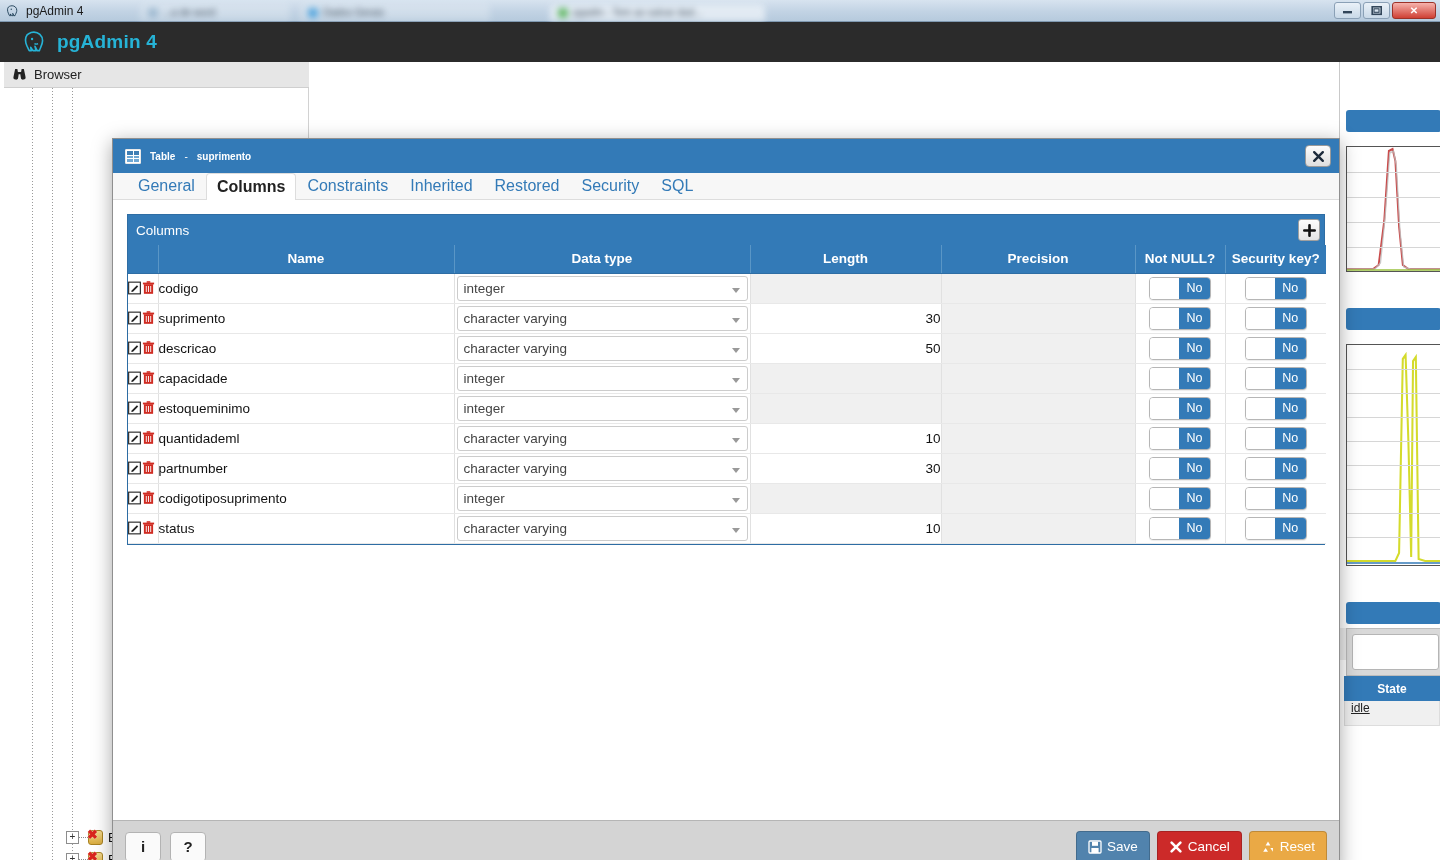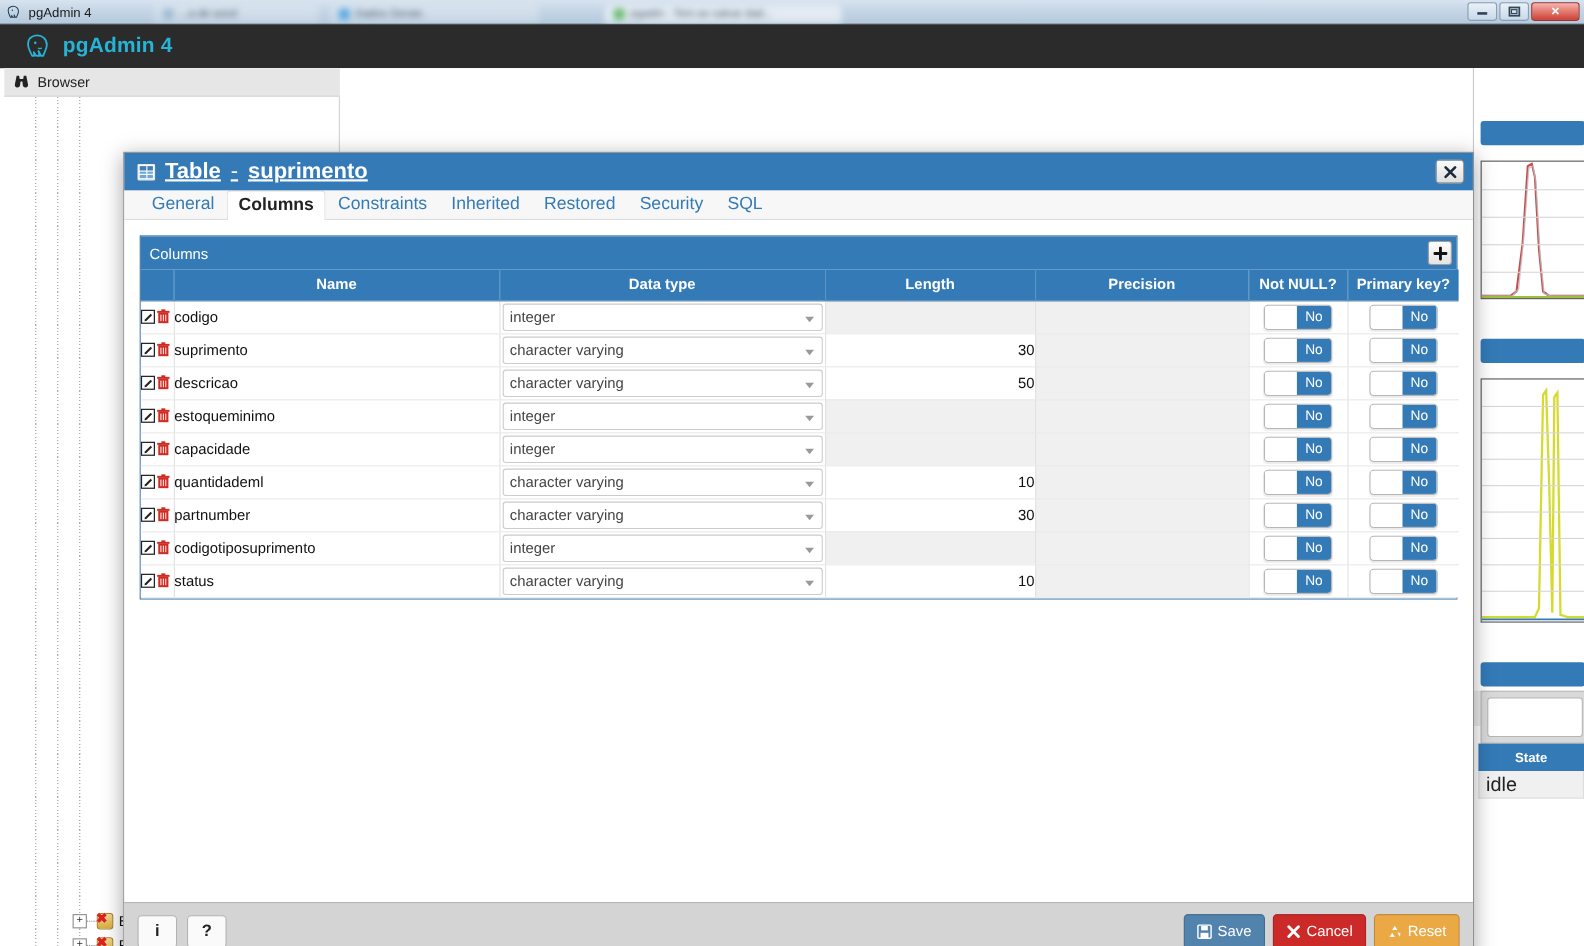--- a/index.html
+++ b/index.html
@@ -140,36 +140,36 @@
     width: 100%; height: 100%; background: #fff; border: 1px solid #b5b5b5; border-radius: 3px;
   }
   .dash-th {
     position: absolute; left: 4px; width: 96px; height: 25px;
     background: #337ab7; color: #fff; font-size: 12px; font-weight: bold;
     display: flex; align-items: center; justify-content: center;
   }
   .dash-td {
     position: absolute; left: 4px; width: 96px; height: 25px;
     background: #f0f0f0; border: 1px solid #ddd; border-top: none;
-    font-size: 18px; color: #222; display: flex; align-items: center; padding-left: 6px;
+    font-size: 12px; color: #222; display: flex; padding-left: 6px; text-decoration: underline;
   }
 
   
   .modal {
     position: absolute; left: 108px; top: 76px; width: 1228px; height: 735px;
     background: #f7f7f7; border: 1px solid #8f8f8f;
     box-shadow: 0 4px 18px rgba(0,0,0,.35);
     display: flex; flex-direction: column;
   }
   .modal-header {
     height: 34px; background: #337ab7; color: #fff;
     display: flex; align-items: center; padding: 0 6px 0 12px; flex: none;
     position: relative;
   }
-  .modal-title { font-size: 20px; display: flex; align-items: center; gap: 9px; text-decoration: underline; }
+  .modal-title { font-size: 10px; display: flex; align-items: center; gap: 9px; }
   .modal-title .t1 { font-weight: bold; }
   .modal-title .t2 { font-weight: bold; }
   .table-glyph {
     width: 16px; height: 15px; background: #fff; border: 1px solid #e9e9e9;
     display: grid; grid-template-columns: 1fr 1fr; grid-template-rows: 4px 1fr 1fr;
     gap: 1px; padding: 1px; border-radius: 1px;
   }
   .table-glyph i { background: #6fa8d4; display: block; }
   .table-glyph i:nth-child(1), .table-glyph i:nth-child(2) { background: #3f7fb5; }
   .modal-close {
@@ -460,21 +460,21 @@
                 <col style="width:101px">
             </colgroup>
             <thead>
               <tr>
                 <th></th>
                 <th>Name</th>
                 <th>Data type</th>
                 <th>Length</th>
                 <th>Precision</th>
                 <th>Not NULL?</th>
-                <th style="border-right:none">Primary key?</th>
+                <th style="border-right:none">Security key?</th>
               </tr>
             </thead>
             <tbody id="cols-body">
                 <tr>
                   <td class="c-act">
                     <span class="act-icons">
                       <svg class="icon-edit" viewBox="0 0 14 14">
                         <rect x="0.7" y="0.7" width="12.6" height="12.6" fill="none" stroke="#222" stroke-width="1.2"></rect>
                         <path d="M4 9.6 L9.6 4 L11 5.4 L5.4 11 L3.6 11.4 Z" fill="#222"></path>
                       </svg>
@@ -590,21 +590,21 @@
                         <path d="M4 9.6 L9.6 4 L11 5.4 L5.4 11 L3.6 11.4 Z" fill="#222"></path>
                       </svg>
                       <svg class="icon-del" viewBox="0 0 12 14">
                         <rect x="1.4" y="3.2" width="9.2" height="9.6" fill="#cf2b22"></rect>
                         <rect x="0.4" y="1.6" width="11.2" height="1.8" fill="#cf2b22"></rect>
                         <rect x="4.2" y="0.2" width="3.6" height="1.6" fill="#cf2b22"></rect>
                         <path d="M3.8 5 V11 M6 5 V11 M8.2 5 V11" stroke="#fff" stroke-width="0.9"></path>
                       </svg>
                     </span>
                   </td>
-                  <td class="c-name"><span>estoqueminimo</span></td>
+                  <td class="c-name"><span>capacidade</span></td>
                   <td>
                     <div class="dtype">
                       <span>integer</span>
                       <span class="dcar"></span>
                     </div>
                   </td>
                   <td class="c-len" style="background: rgb(240, 240, 240);"><span></span></td>
                   <td style="background: rgb(240, 240, 240);"><span></span></td>
                   <td>
                     <div class="toggle">
@@ -627,21 +627,21 @@
                         <path d="M4 9.6 L9.6 4 L11 5.4 L5.4 11 L3.6 11.4 Z" fill="#222"></path>
                       </svg>
                       <svg class="icon-del" viewBox="0 0 12 14">
                         <rect x="1.4" y="3.2" width="9.2" height="9.6" fill="#cf2b22"></rect>
                         <rect x="0.4" y="1.6" width="11.2" height="1.8" fill="#cf2b22"></rect>
                         <rect x="4.2" y="0.2" width="3.6" height="1.6" fill="#cf2b22"></rect>
                         <path d="M3.8 5 V11 M6 5 V11 M8.2 5 V11" stroke="#fff" stroke-width="0.9"></path>
                       </svg>
                     </span>
                   </td>
-                  <td class="c-name"><span>capacidade</span></td>
+                  <td class="c-name"><span>estoqueminimo</span></td>
                   <td>
                     <div class="dtype">
                       <span>integer</span>
                       <span class="dcar"></span>
                     </div>
                   </td>
                   <td class="c-len" style="background: rgb(240, 240, 240);"><span></span></td>
                   <td style="background: rgb(240, 240, 240);"><span></span></td>
                   <td>
                     <div class="toggle">

